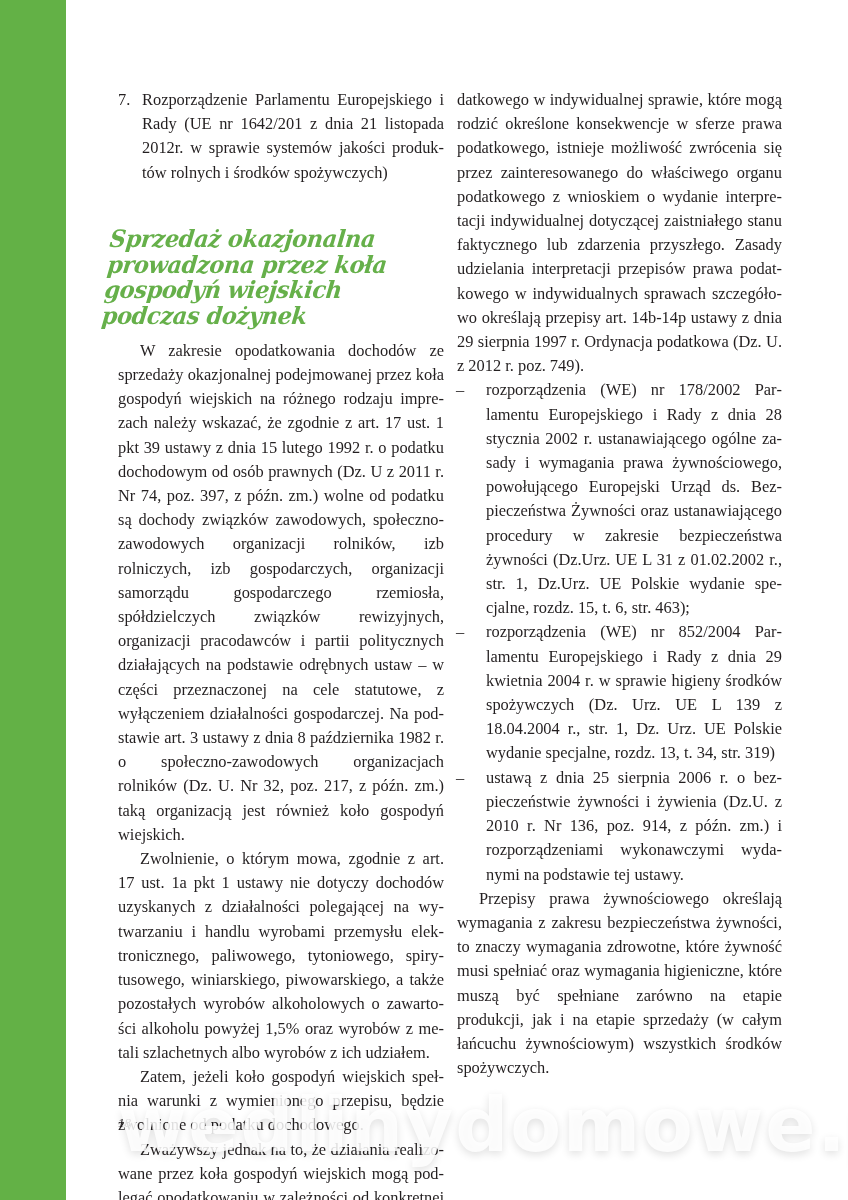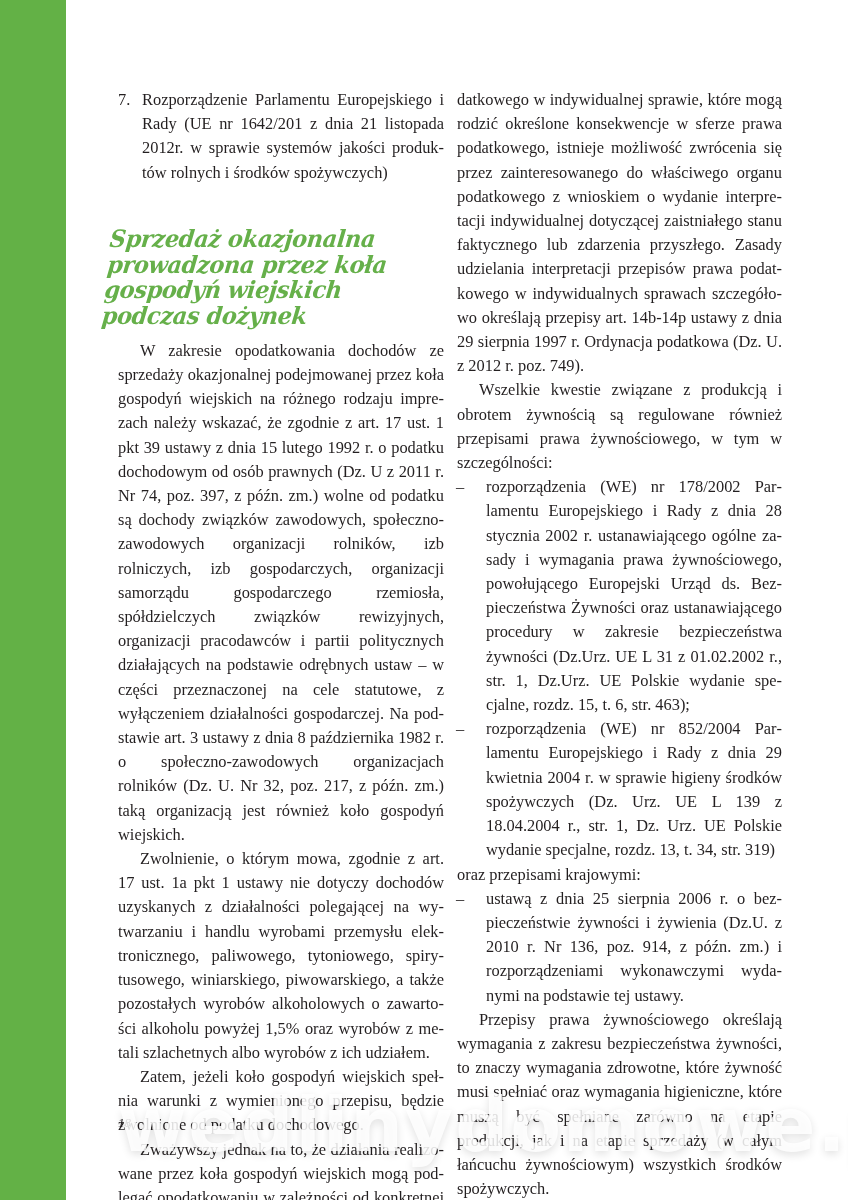--- a/index.html
+++ b/index.html
@@ -58,32 +58,30 @@
   <h2 class="heading">Sprzedaż okazjonalna prowadzona przez koła gospodyń wiejskich podczas dożynek</h2>
 
   <p class="p">W zakresie opodatkowania dochodów ze sprzedaży okazjonalnej podejmowanej przez koła gospodyń wiejskich na różnego rodzaju impre­zach należy wskazać, że zgodnie z art. 17 ust. 1 pkt 39 ustawy z dnia 15 lutego 1992 r. o podatku dochodowym od osób prawnych (Dz. U z 2011 r. Nr 74, poz. 397, z późn. zm.) wolne od podatku są dochody związków zawodowych, społeczno-za­wodowych organizacji rolników, izb rolniczych, izb gospodarczych, organizacji samorządu gospo­darczego rzemiosła, spółdzielczych związków re­wizyjnych, organizacji pracodawców i partii po­litycznych działających na podstawie odrębnych ustaw – w części przeznaczonej na cele statutowe, z wyłączeniem działalności gospodarczej. Na pod­stawie art. 3 ustawy z dnia 8 października 1982 r. o społeczno-zawodowych organizacjach rolników (Dz. U. Nr 32, poz. 217, z późn. zm.) taką organi­zacją jest również koło gospodyń wiejskich.</p>
   <p class="p">Zwolnienie, o którym mowa, zgodnie z art. 17 ust. 1a pkt 1 ustawy nie dotyczy dochodów uzyskanych z działalności polegającej na wy­twarzaniu i handlu wyrobami przemysłu elek­tronicznego, paliwowego, tytoniowego, spiry­tusowego, winiarskiego, piwowarskiego, a także pozostałych wyrobów alkoholowych o zawarto­ści alkoholu powyżej 1,5% oraz wyrobów z me­tali szlachetnych albo wyrobów z ich udziałem.</p>
   <p class="p">Zatem, jeżeli koło gospodyń wiejskich speł­nia warunki z wymienionego przepisu, będzie zwolnione od podatku dochodowego.</p>
   <p class="p">Zważywszy jednak na to, że działania realizo­wane przez koła gospodyń wiejskich mogą pod­legać opodatkowaniu w zależności od konkret­nej sytuacji, w celu wyeliminowania wątpliwości dotyczących interpretacji przepisów prawa po-</p>
 </div>
 
 <div class="col col-right">
   <p class="p noindent">datkowego w indywidualnej sprawie, które mogą rodzić określone konsekwencje w sferze prawa podatkowego, istnieje możliwość zwrócenia się przez zainteresowanego do właściwego organu podatkowego z wnioskiem o wydanie interpre­tacji indywidualnej dotyczącej zaistniałego sta­nu faktycznego lub zdarzenia przyszłego. Zasady udzielania interpretacji przepisów prawa podat­kowego w indywidualnych sprawach szczegóło­wo określają przepisy art. 14b-14p ustawy z dnia 29 sierpnia 1997 r. Ordynacja podatkowa (Dz. U. z 2012 r. poz. 749).</p>
-  <p class="p">Wszelkie kwestie związane z produkcją i obro­tem żywnością są regulowane również przepisami prawa żywnościowego, w tym w szczególności:</p>
 
   <div class="dash-item">
     <span class="dash">–</span>
     <span class="txt">rozporządzenia (WE) nr 178/2002 Par­lamentu Europejskiego i Rady z dnia 28 stycznia 2002 r. ustanawiającego ogólne za­sady i wymagania prawa żywnościowego, powołującego Europejski Urząd ds. Bez­pieczeństwa Żywności oraz ustanawiają­cego procedury w zakresie bezpieczeństwa żywności (Dz.Urz. UE L 31 z 01.02.2002 r., str. 1, Dz.Urz. UE Polskie wydanie spe­cjalne, rozdz. 15, t. 6, str. 463);</span>
   </div>
   <div class="dash-item">
     <span class="dash">–</span>
     <span class="txt">rozporządzenia (WE) nr 852/2004 Par­lamentu Europejskiego i Rady z dnia 29 kwietnia 2004 r. w sprawie higieny środ­ków spożywczych (Dz. Urz. UE L 139 z 18.04.2004 r., str. 1, Dz. Urz. UE Polskie wydanie specjalne, rozdz. 13, t. 34, str. 319)</span>
   </div>
 
-  <p class="p noindent">oraz przepisami krajowymi:</p>
 
   <div class="dash-item">
     <span class="dash">–</span>
     <span class="txt">ustawą z dnia 25 sierpnia 2006 r. o bez­pieczeństwie żywności i żywienia (Dz.U. z 2010 r. Nr 136, poz. 914, z późn. zm.) i rozporządzeniami wykonawczymi wyda­nymi na podstawie tej ustawy.</span>
   </div>
 
   <p class="p">Przepisy prawa żywnościowego określają wy­magania z zakresu bezpieczeństwa żywności, to znaczy wymagania zdrowotne, które żywność musi spełniać oraz wymagania higieniczne, które muszą być spełniane zarówno na etapie produkcji, jak i na etapie sprzedaży (w całym łańcuchu żyw­nościowym) wszystkich środków spożywczych.</p>
 
 </div>
 

